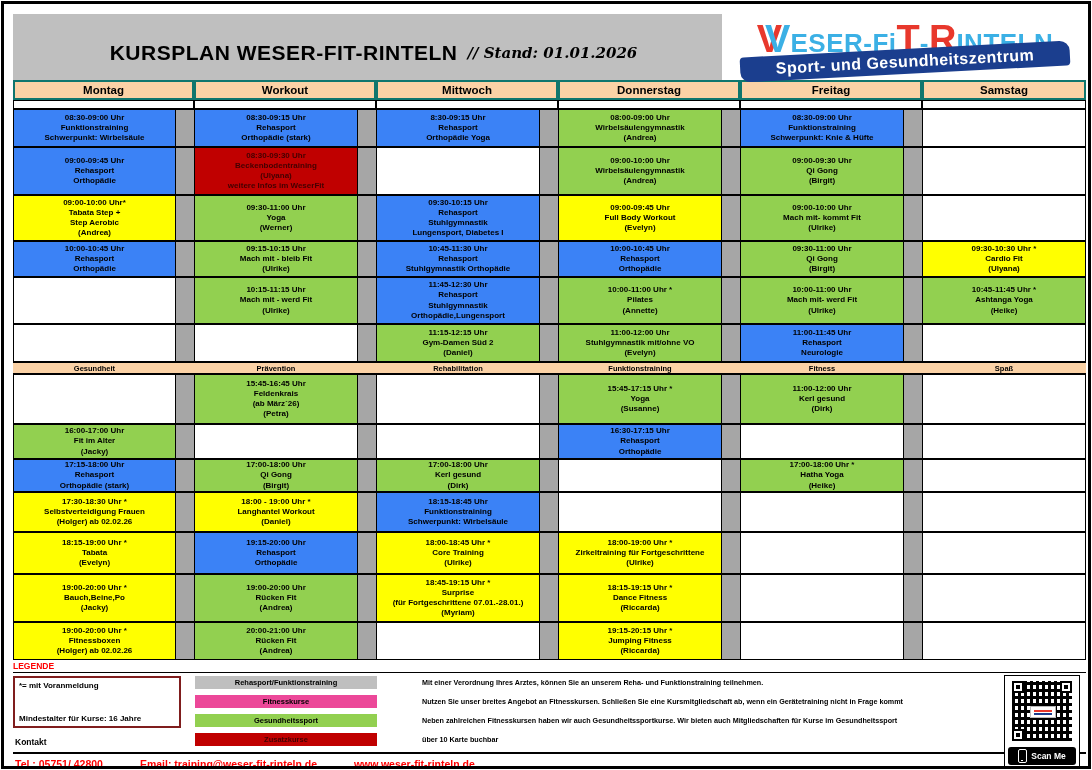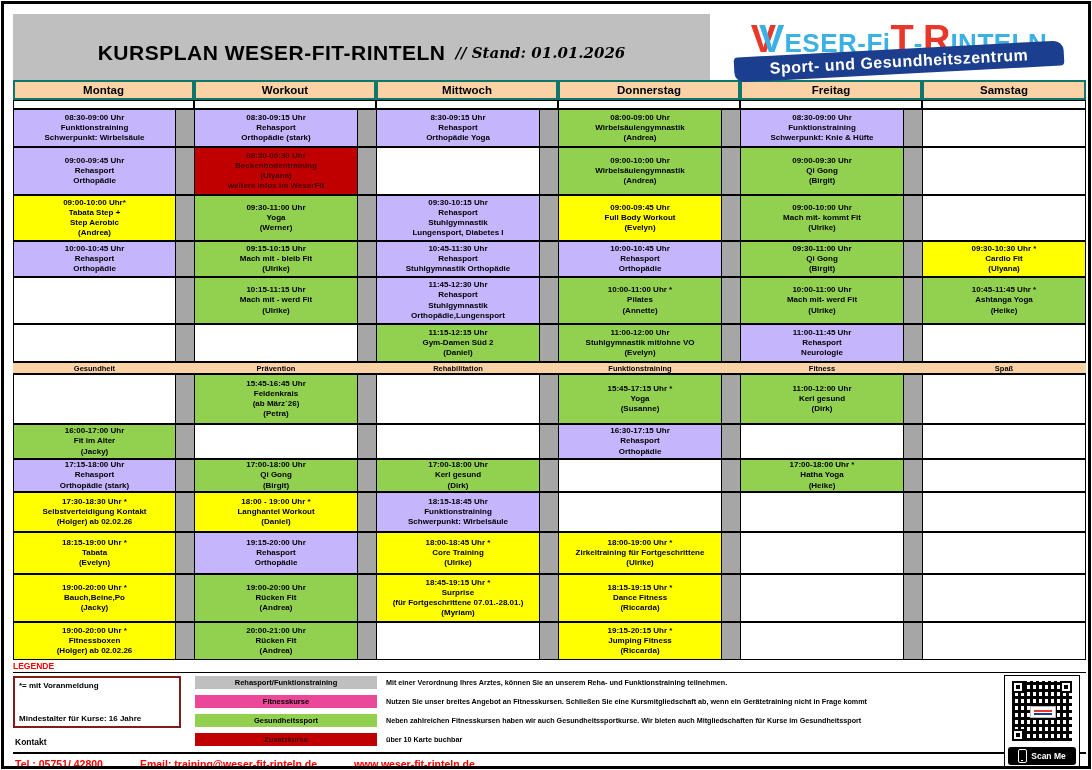--- a/index.html
+++ b/index.html
@@ -1,20 +1,20 @@
 <!DOCTYPE html>
 <html><head>
 <meta charset="utf-8">
 <style>
   html,body{margin:0;padding:0;background:#fff;font-family:"Liberation Sans",sans-serif;}
   .page{position:relative;width:1084px;height:762px;border:3px solid #000;margin:1px;background:#fff;overflow:hidden;}
 
   
   .title-row{display:flex;padding:10px 0 0 9px;height:66px;}
-  .title-bar{width:697px;height:78px;background:#BFBFBF;display:flex;align-items:center;justify-content:center;gap:10px;}
+  .title-bar{width:697px;height:78px;background:#BFBFBF;display:flex;align-items:center;justify-content:center;gap:10px;padding-left:12px;}
   .title-bar .main{font-size:21px;font-weight:800;letter-spacing:.5px;color:#000;}
   .title-bar .stand{font-size:15px;font-weight:700;font-style:italic;font-family:"DejaVu Serif",serif;color:#000;}
   .logo{flex:1;display:flex;flex-direction:column;align-items:center;justify-content:center;padding-top:2px;}
   .lg{display:flex;align-items:baseline;font-weight:800;line-height:.9;white-space:nowrap;}
   .lg .red{color:#E8382C;font-size:38px;}
   .lg .bluev{color:#3BB0E5;font-size:38px;margin-left:-17px;}
   .lg .blue{color:#3BB0E5;font-size:26px;letter-spacing:.5px;}
   .banner{margin-top:-7px;width:330px;height:25px;background:#1B3E8E;color:#fff;font-weight:700;font-size:16px;
           display:flex;align-items:center;justify-content:center;transform:rotate(-3deg);
           border-radius:4px 10px 4px 10px;letter-spacing:.5px;}
@@ -22,40 +22,40 @@
   
   .grid{margin-left:9px;width:1073px;}
   .g-row{display:grid;grid-template-columns:163px 18px 164px 18px 164px 18px 164px 18px 164px 18px 164px;}
   .day-cell{grid-column:span 2;background:#FBD2A6;border:2px solid #0f766e;display:flex;align-items:center;justify-content:center;
             font-weight:700;font-size:11.5px;}
   .day-cell.last{grid-column:span 1;}
   .gap-cell{grid-column:span 2;background:#fff;border:1px solid #000;}
   .gap-cell.last{grid-column:span 1;}
   .cell{border:1px solid #000;display:flex;flex-direction:column;justify-content:center;align-items:center;
         text-align:center;font-weight:700;font-size:8px;line-height:1.28;overflow:hidden;color:#000;}
-  .cell.grey{background:#c4b5fd;}
+  .cell.grey{background:#3b82f6;}
   .cell.yellow{background:#FFFF00;}
   .cell.green{background:#92D050;}
   .cell.red{background:#C00000;color:#430000;}
   .cell.empty{background:#fff;}
   .sep{background:#A6A6A6;border-top:1px solid #000;border-bottom:1px solid #000;}
   .g-row.band .bcell{background:#FBD2A6;border-top:1.5px solid #000;border-bottom:1.5px solid #000;
         display:flex;align-items:center;justify-content:center;font-weight:700;font-size:7.5px;}
   .g-row.band .bsep{background:#FBD2A6;border-top:1.5px solid #000;border-bottom:1.5px solid #000;}
 
   
   .bottom{position:relative;margin-left:9px;width:1073px;}
   .legende-row{border-bottom:1px solid #000;color:#FF0000;font-weight:800;font-size:8.5px;height:12px;line-height:12px;}
   .legend-body{position:relative;height:78px;}
   .note-box{position:absolute;left:0;top:3px;width:168px;height:52px;border:2px solid #7f1d1d;
             display:flex;flex-direction:column;justify-content:space-between;padding:3px 4px;box-sizing:border-box;
             font-size:8px;font-weight:700;}
   .kontakt{position:absolute;left:2px;top:64px;font-size:8.5px;font-weight:700;}
   .legend-items{position:absolute;left:182px;top:3px;right:104px;}
-  .litem{display:flex;align-items:center;height:13px;margin-bottom:6px;}
+  .litem{display:flex;align-items:center;height:13px;margin-bottom:6px;gap:36px;}
   .swatch{width:182px;height:13px;display:flex;align-items:center;justify-content:center;
           font-size:7.5px;font-weight:700;flex:0 0 182px;}
   .swatch.grey{background:#BFBFBF;}
   .swatch.yellow{background:#ec4899;}
   .swatch.green{background:#92D050;}
   .swatch.red{background:#C00000;color:#430000;}
   .ldesc{margin-left:9px;font-size:7.2px;font-weight:700;white-space:nowrap;}
   .contact-line{border-top:2px solid #000;margin-top:1px;padding:4px 2px 0 2px;color:#FF0000;font-weight:800;font-size:10.5px;}
   .contact-line span{margin-right:34px;}
 
@@ -400,21 +400,21 @@
           <div>17:00-18:00 Uhr *</div>
           <div>Hatha Yoga</div>
           <div>(Heike)</div>
         </div>
         <div class="sep"></div>
         <div class="cell empty"></div>
       </div>
       <div class="g-row" style="height: 40px;">
         <div class="cell yellow">
           <div>17:30-18:30 Uhr *</div>
-          <div>Selbstverteidigung Kontakt</div>
+          <div>Selbstverteidigung Frauen</div>
           <div>(Holger) ab 02.02.26</div>
         </div>
         <div class="sep"></div>
         <div class="cell yellow">
           <div>18:00 - 19:00 Uhr *</div>
           <div>Langhantel Workout</div>
           <div>(Daniel)</div>
         </div>
         <div class="sep"></div>
         <div class="cell grey">

